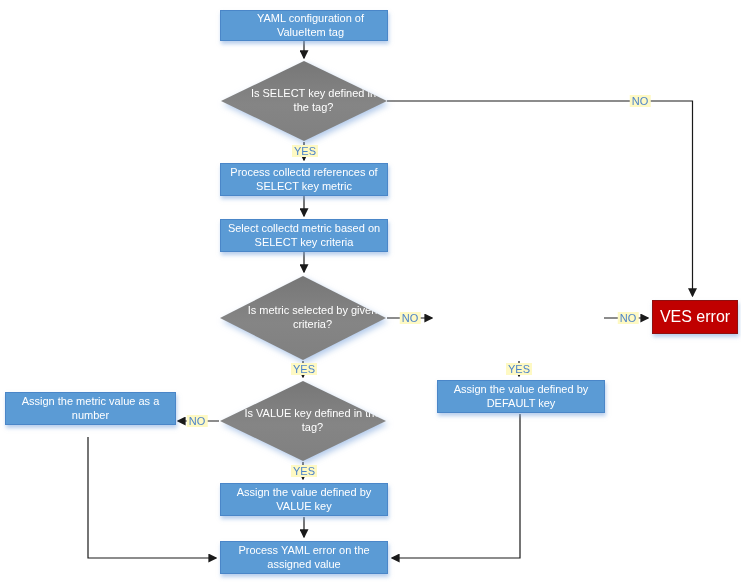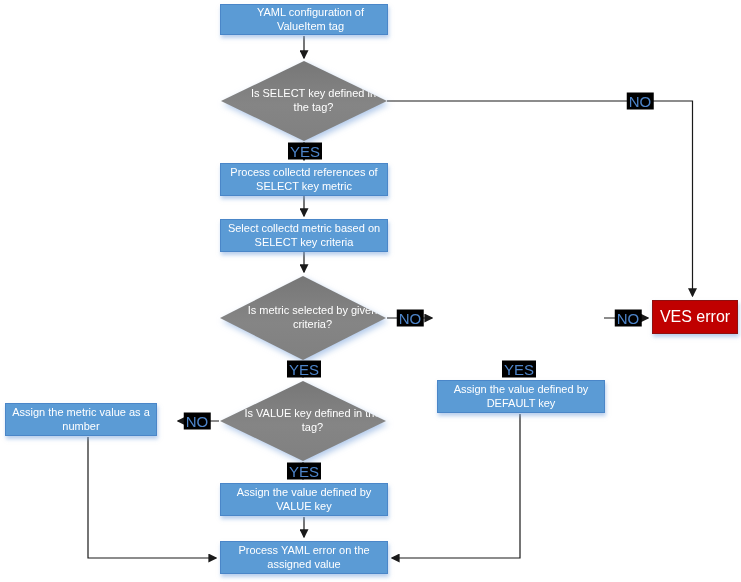--- a/index.html
+++ b/index.html
@@ -17,22 +17,22 @@
   .process{background:var(--process-fill);border:1px solid var(--process-border);
         box-shadow:1px 3px 4px rgba(125,165,220,.55);}
   .error{background:var(--error-fill);border:1px solid var(--error-border);
         box-shadow:1px 3px 4px rgba(125,165,220,.55);font-size:16px;}
   .dwrap{position:absolute;filter:drop-shadow(2px 3px 3px rgba(125,165,220,.6));}
   .diamond{width:100%;height:100%;display:flex;align-items:center;justify-content:center;
         text-align:center;color:#fff;font-size:11px;line-height:1.26;
         clip-path:polygon(50% 0,100% 50%,50% 100%,0 50%);
         background:linear-gradient(180deg,#777777,var(--decision-fill) 55%,#808080);}
   .diamond span{display:block;width:140px;margin-left:19px;}
-  .elabel{position:absolute;transform:translate(-50%,-50%);font-size:15px;
-        color:var(--label-blue);background:#000000;padding:0 2px;white-space:nowrap;}
+  .elabel{position:absolute;transform:translate(-50%,-50%);font-size:11px;
+        color:var(--label-blue);background:#fef9c3;padding:0 2px;white-space:nowrap;}
 </style>
 </head>
 <body>
 
 <div class="canvas">
 
   <svg class="arrows" width="741" height="582">
     <defs>
       <marker id="ah" viewBox="0 0 10 10" refX="8.5" refY="5" markerWidth="7.5" markerHeight="7.5" orient="auto-start-reverse">
         <path d="M0 0 L10 5 L0 10 z" fill="#1a1a1a"></path>
@@ -49,29 +49,29 @@
       <path d="M604 318 H648" marker-end="url(#ah)"></path>
       <path d="M519 361 V376" marker-end="url(#ah)"></path>
       <path d="M219 421 H178" marker-end="url(#ah)"></path>
       <path d="M303 462 V479" marker-end="url(#ah)"></path>
       <path d="M304 517 V537" marker-end="url(#ah)"></path>
       <path d="M88 437 V558 H216" marker-end="url(#ah)"></path>
       <path d="M520 414 V558 H392" marker-end="url(#ah)"></path>
     </g>
   </svg>
 
-  <div class="node process" style="left:220px;top:4px;width:168px;height:31px;padding-left:13px;">YAML configuration of ValueItem tag</div>
+  <div class="node process" style="left:220px;top:10px;width:168px;height:31px;padding-left:13px;">YAML configuration of ValueItem tag</div>
 
   <div class="node process" style="left:220px;top:163px;width:168px;height:33px;">Process collectd references of SELECT key metric</div>
 
   <div class="node process" style="left:437px;top:380px;width:168px;height:33px;">Assign the value defined by DEFAULT key</div>
 
   <div class="node process" style="left:220px;top:219px;width:168px;height:33px;">Select collectd metric based on SELECT key criteria</div>
 
-  <div class="node process" style="left:5px;top:403px;width:152px;height:33px;text-align:center;">Assign the metric value as a number</div>
+  <div class="node process" style="left:5px;top:392px;width:171px;height:33px;text-align:center;">Assign the metric value as a number</div>
 
   <div class="node process" style="left:220px;top:483px;width:168px;height:33px;">Assign the value defined by VALUE key</div>
 
   <div class="node process" style="left:220px;top:541px;width:168px;height:33px;">Process YAML error on the assigned value</div>
 
   <div class="node error" style="left:652px;top:300px;width:86px;height:34px;">VES error</div>
 
   <div class="dwrap" style="left:221px;top:61px;width:166px;height:80px;">
     <div class="diamond">
         <span>Is SELECT key defined in the tag?</span>

